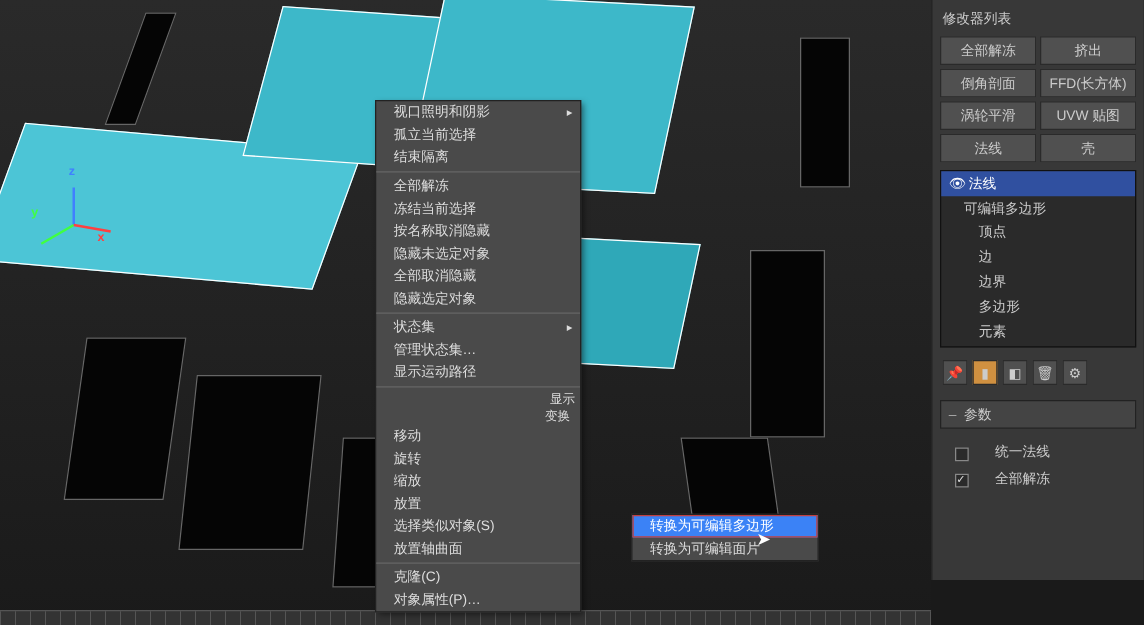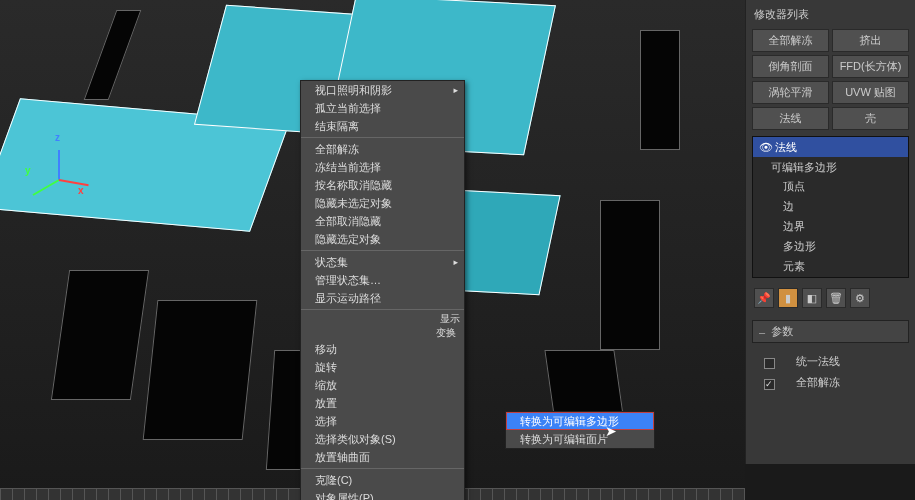--- a/index.html
+++ b/index.html
@@ -119,21 +119,20 @@
     <div style="display:flex;justify-content:flex-end;padding:0 4px;">
       <span style="font-size:10px;color:#ddd;">显示</span>
     </div>
     <div style="display:flex;justify-content:flex-end;padding:0 8px;">
       <span style="font-size:10px;color:#ddd;">变换</span>
     </div>
     <div class="menu-item">移动</div>
     <div class="menu-item">旋转</div>
     <div class="menu-item">缩放</div>
     <div class="menu-item">放置</div>
-    <div class="menu-item">选择</div>
     <div class="menu-item">选择类似对象(S)</div>
     <div class="menu-item">放置轴曲面</div>
     <div class="menu-sep"></div>
     <div class="menu-item">克隆(C)</div>
     <div class="menu-item">对象属性(P)…</div>
 
   </div>
 
   <div class="submenu">
     <div class="menu-item sel">转换为可编辑多边形</div>

